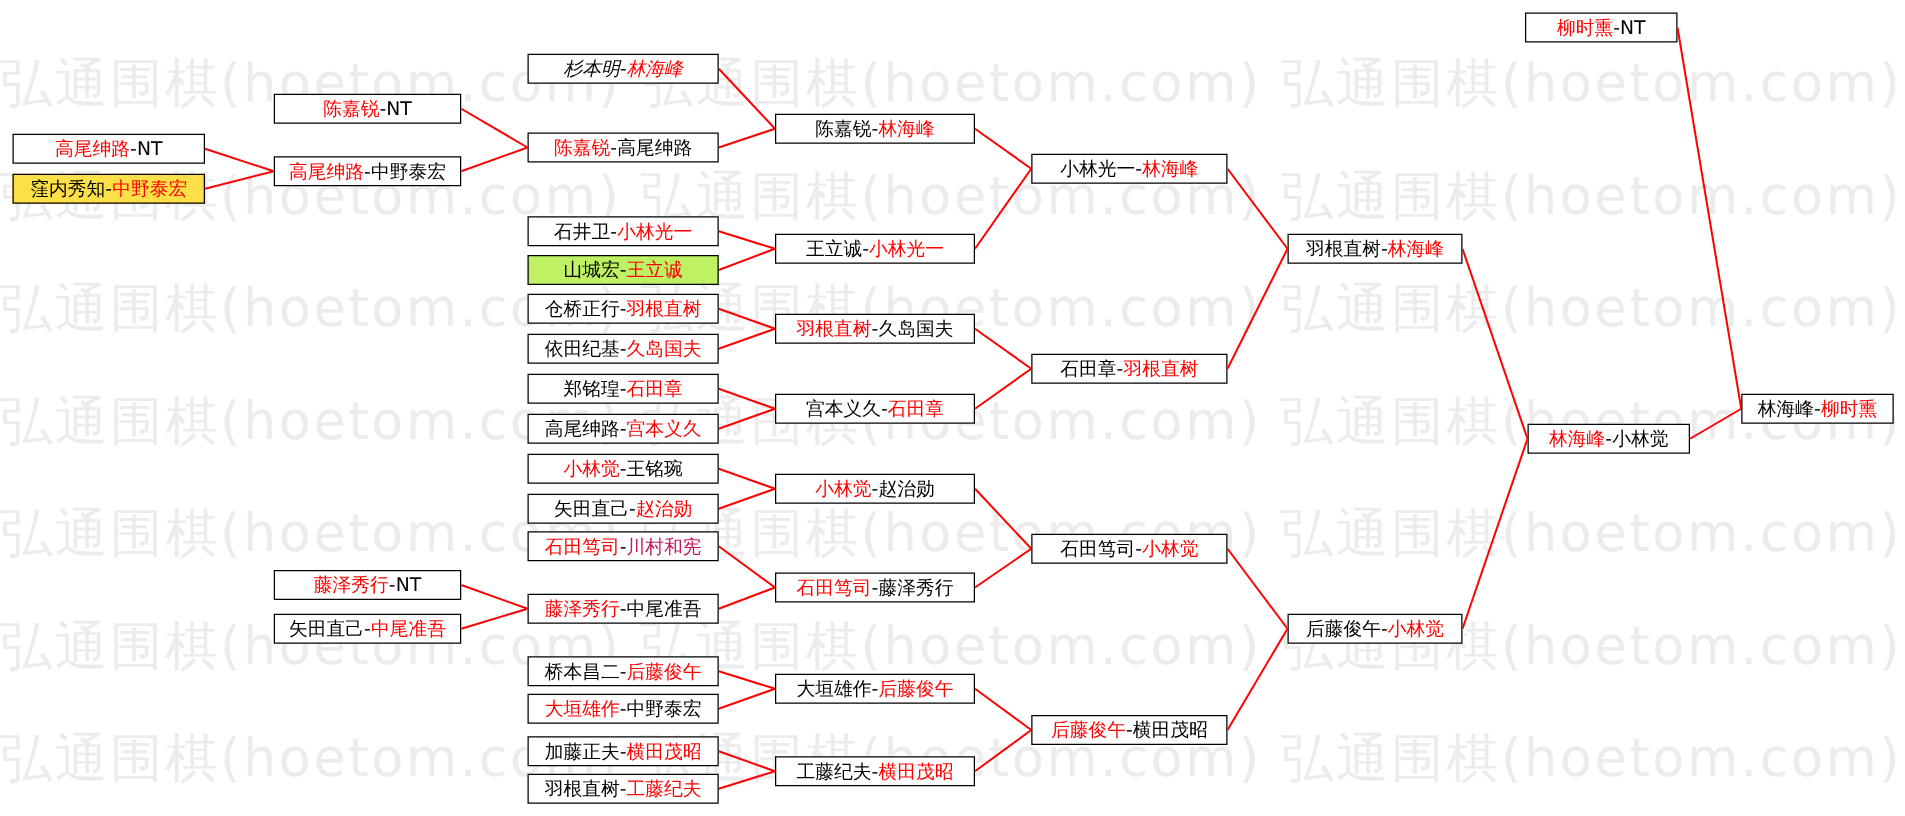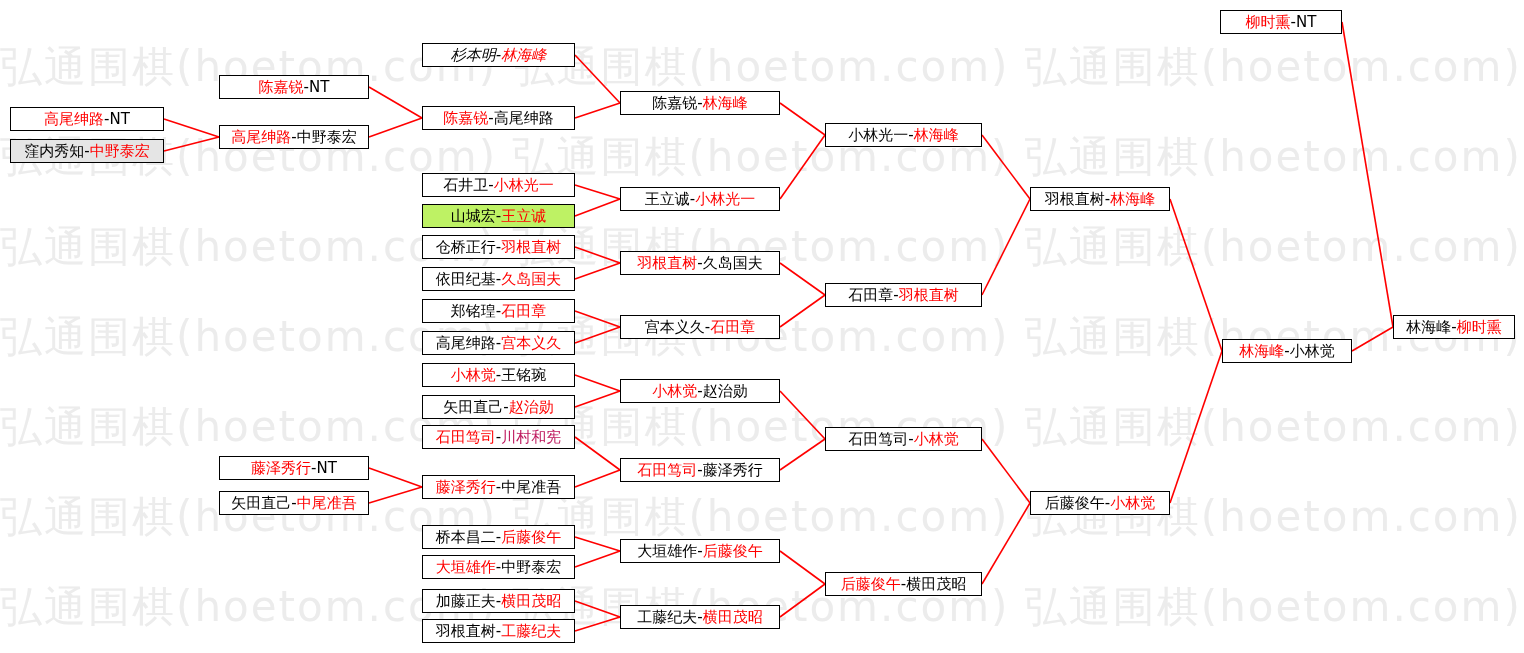--- a/index.html
+++ b/index.html
@@ -105,21 +105,21 @@
       <line x1="1170" y1="503" x2="1222" y2="351" stroke="#ff0000" stroke-width="1.6"></line>
       <line x1="1352" y1="351" x2="1393" y2="327" stroke="#ff0000" stroke-width="1.6"></line>
       <line x1="1342" y1="22" x2="1393" y2="327" stroke="#ff0000" stroke-width="1.6"></line>
     </svg>
   <div id="boxes">
       <div class="match" style="left: 10px; top: 107px; width: 154px; height: 24px; border-color: rgb(0, 0, 0); background: rgb(255, 255, 255);">
         <span style="color: rgb(255, 0, 0);">高尾绅路</span>
         <span style="color: rgb(0, 0, 0);">-</span>
         <span style="color: rgb(0, 0, 0);">NT</span>
       </div>
-      <div class="match" style="left: 10px; top: 139px; width: 154px; height: 24px; border-color: rgb(0, 0, 0); background: #e5e5e5;">
+      <div class="match" style="left: 10px; top: 139px; width: 154px; height: 24px; border-color: rgb(0, 0, 0); background: #fde047;">
         <span style="color: rgb(0, 0, 0);">窪内秀知</span>
         <span style="color: rgb(0, 0, 0);">-</span>
         <span style="color: rgb(255, 0, 0);">中野泰宏</span>
       </div>
       <div class="match" style="left: 219px; top: 75px; width: 150px; height: 24px; border-color: rgb(0, 0, 0); background: rgb(255, 255, 255);">
         <span style="color: rgb(255, 0, 0);">陈嘉锐</span>
         <span style="color: rgb(0, 0, 0);">-</span>
         <span style="color: rgb(0, 0, 0);">NT</span>
       </div>
       <div class="match" style="left: 219px; top: 125px; width: 150px; height: 24px; border-color: rgb(0, 0, 0); background: rgb(255, 255, 255);">

